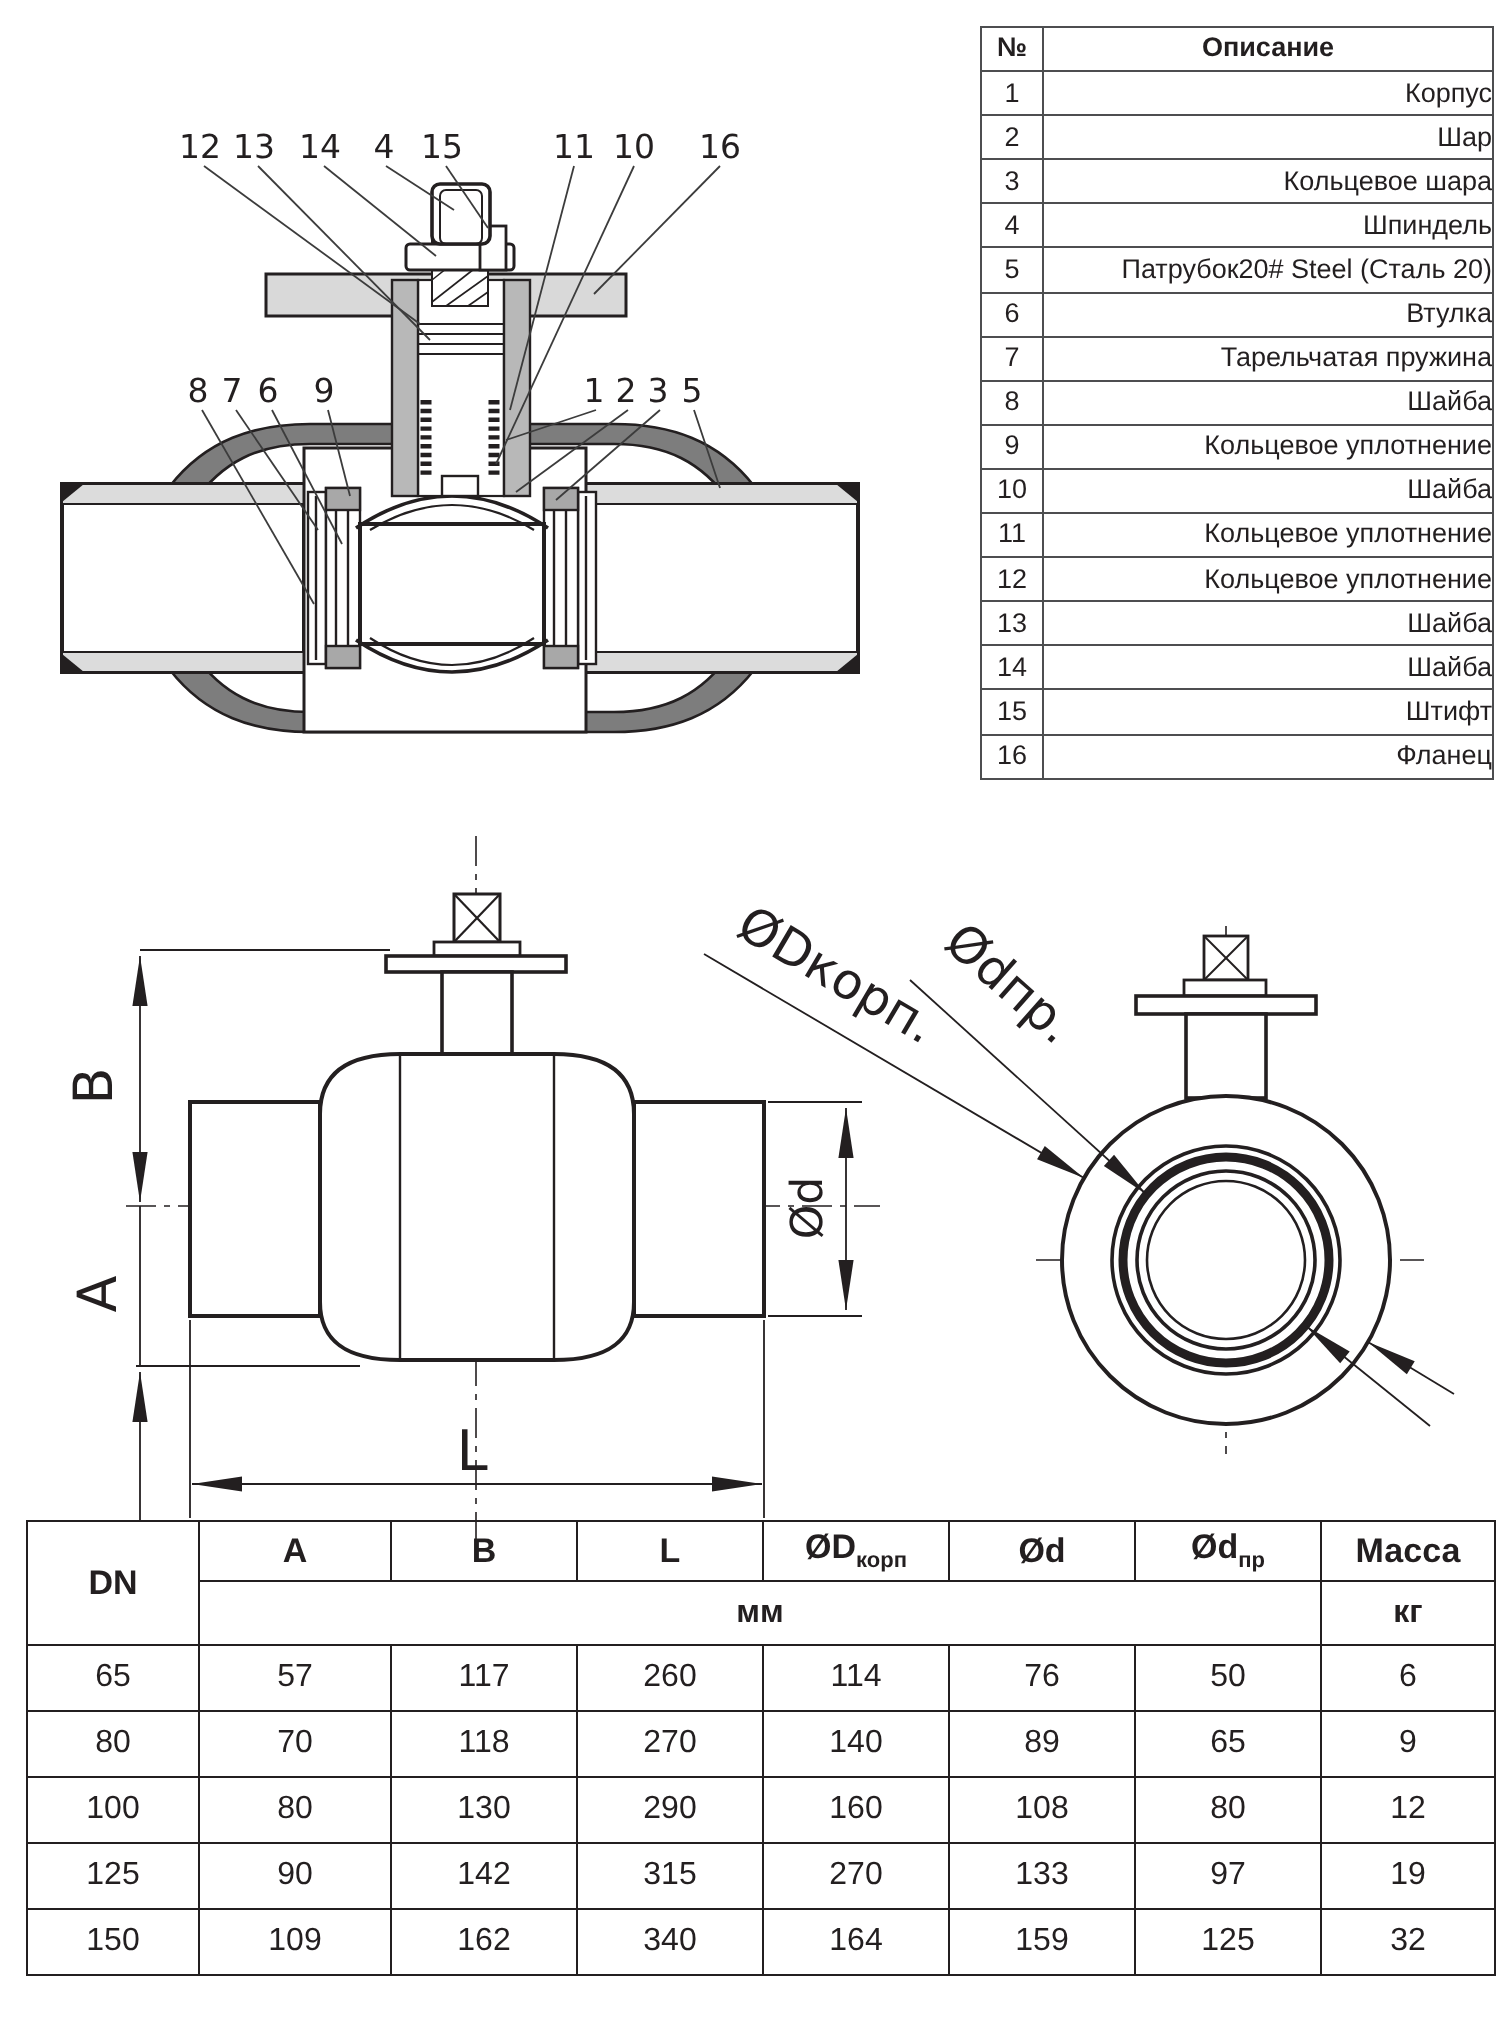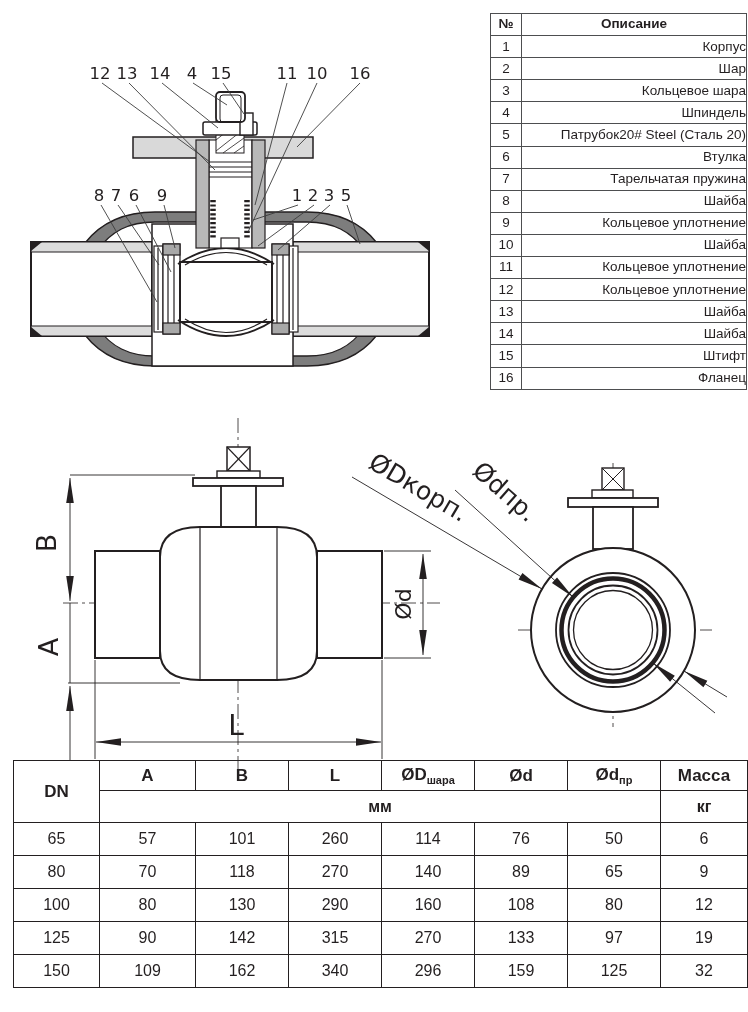--- a/index.html
+++ b/index.html
@@ -337,33 +337,33 @@
         <col style="width:93px">
         <col style="width:93px">
         <col style="width:87px">
     </colgroup>
     <tbody>
         <tr class="h1">
       <td rowspan="2">DN</td>
       <td>A</td>
       <td>B</td>
       <td>L</td>
-      <td><span>ØD</span><sub>шара</sub></td>
+      <td><span>ØD</span><sub>корп</sub></td>
       <td>Ød</td>
       <td><span>Ød</span><sub>пр</sub></td>
       <td>Масса</td>
     </tr>
     <tr class="h2">
       <td colspan="6">мм</td>
       <td>кг</td>
     </tr>
     <tr class="d">
       <td>65</td>
       <td>57</td>
-      <td>101</td>
+      <td>117</td>
       <td>260</td>
       <td>114</td>
       <td>76</td>
       <td>50</td>
       <td>6</td>
     </tr>
     <tr class="d">
       <td>80</td>
       <td>70</td>
       <td>118</td>
@@ -391,21 +391,21 @@
       <td>270</td>
       <td>133</td>
       <td>97</td>
       <td>19</td>
     </tr>
     <tr class="d">
       <td>150</td>
       <td>109</td>
       <td>162</td>
       <td>340</td>
-      <td>296</td>
+      <td>164</td>
       <td>159</td>
       <td>125</td>
       <td>32</td>
     </tr>
   </tbody>
     </table>
 
 </div>
 
 </body></html>

